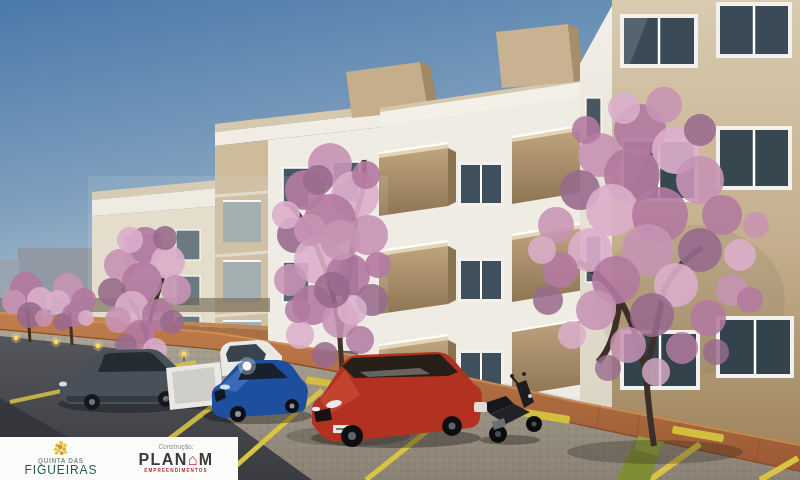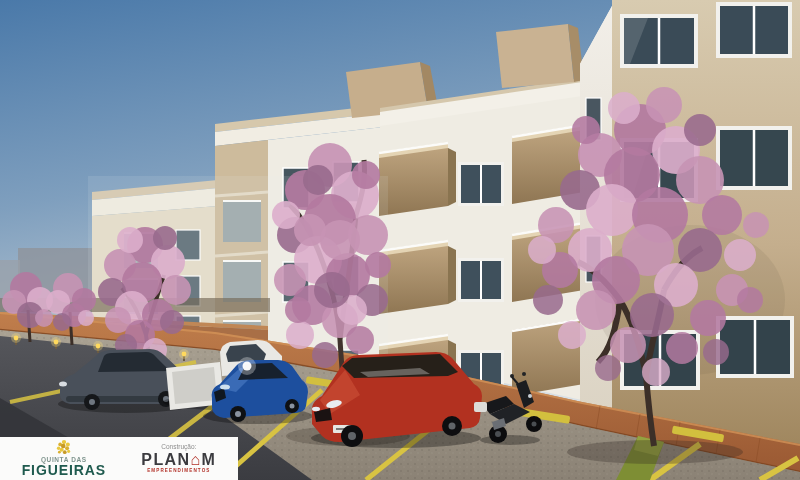--- a/index.html
+++ b/index.html
@@ -6,21 +6,21 @@
   .canvas{position:relative;width:800px;height:480px;overflow:hidden;
           font-family:"Liberation Sans",sans-serif;background:#9fb6c9;}
   .canvas svg.scene{position:absolute;left:0;top:0;}
   
   .footer-bar{position:absolute;left:0;top:437px;width:238px;height:43px;
     background:#fbfbfa;display:flex;align-items:center;justify-content:space-around;
     z-index:5;box-sizing:border-box;padding:0 4px;}
   .brand{display:flex;flex-direction:column;align-items:center;line-height:1.08;}
   .fig-flower{width:24px;height:17px;}
   .fig-l1{font-size:6.5px;color:#7f948d;letter-spacing:.6px;font-weight:600;white-space:nowrap;}
-  .fig-l2{font-size:14px;color:#1f5a4e;letter-spacing:.9px;font-weight:700;white-space:nowrap;}
+  .fig-l2{font-size:12px;color:#1f5a4e;letter-spacing:.9px;font-weight:400;white-space:nowrap;}
   .brand-label{font-size:6.5px;color:#8d8d8d;margin-bottom:1px;white-space:nowrap;}
   .hex-word{font-size:13.5px;font-weight:800;color:#157ac2;white-space:nowrap;}
   .hex-x{color:#3aa93f;}
   .plan-word{font-size:16px;font-weight:800;color:#3b3b3f;letter-spacing:1.4px;white-space:nowrap;}
   .plan-o{color:#b23128;}
   .plan-sub{font-size:4.6px;color:#b23128;letter-spacing:1.1px;font-weight:700;white-space:nowrap;}
 </style>
 </head>
 <body>
 

